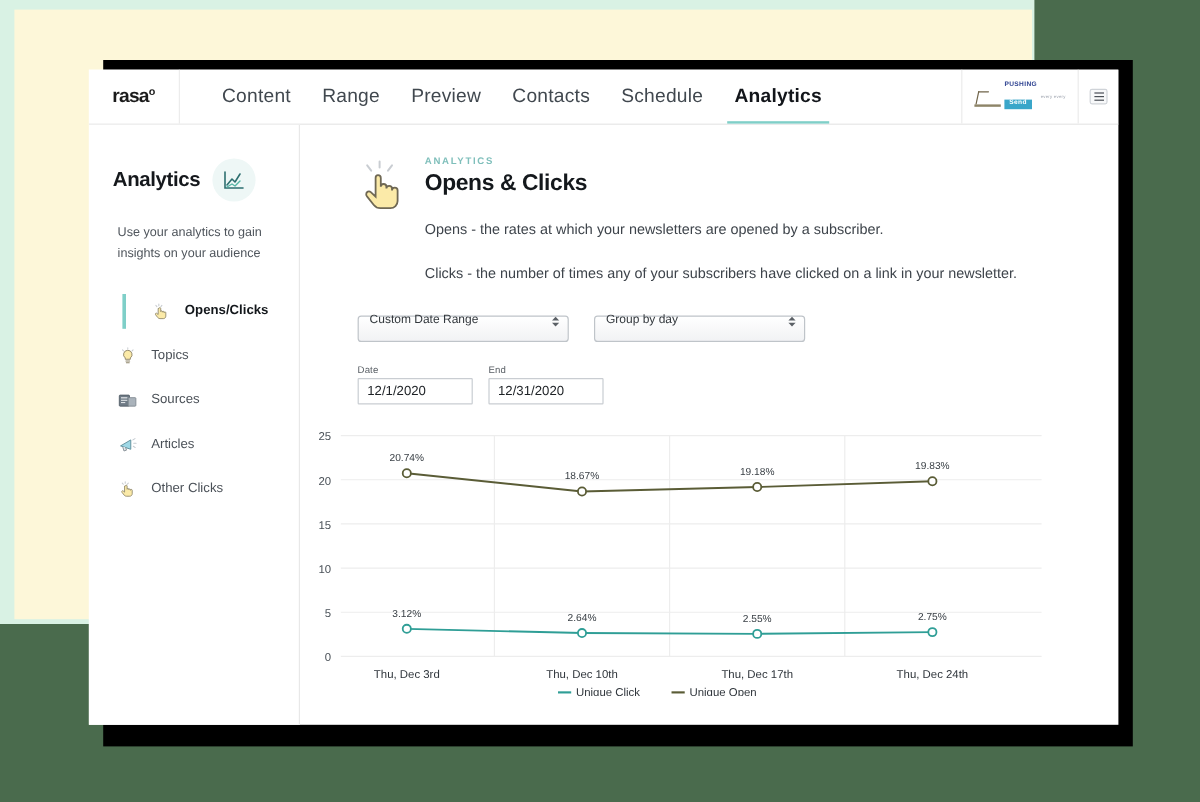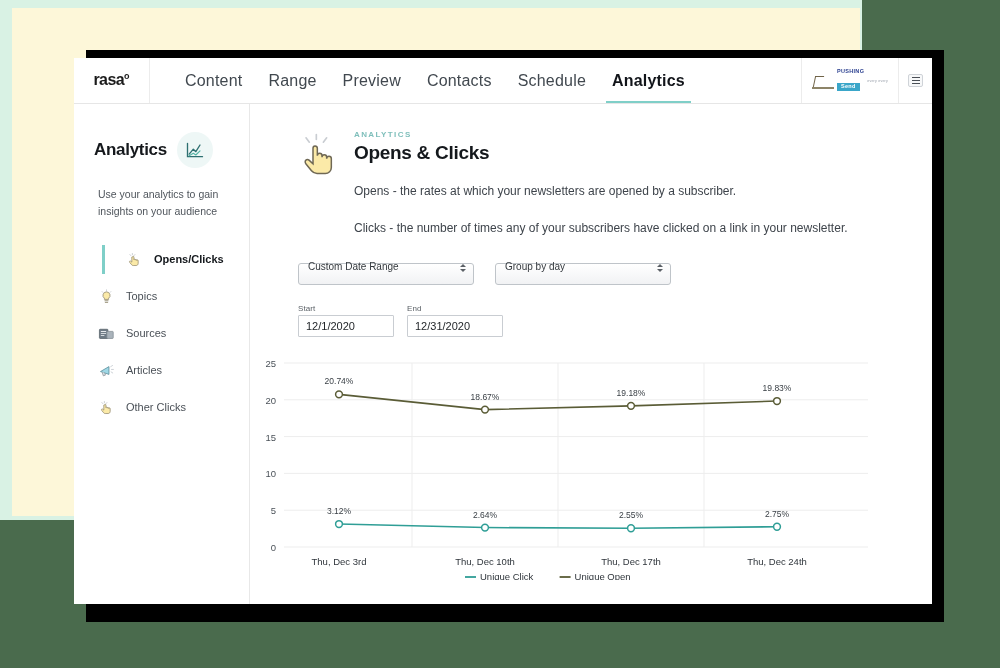--- a/index.html
+++ b/index.html
@@ -332,21 +332,21 @@
           <span>Group by day</span>
           <span class="spinner">
               <i class="up"></i>
               <i class="dn"></i>
             </span>
         </div>
       </div>
 
       <div id="dates">
         <div class="date-field">
-          <span class="date-label">Start</span>
+          <span class="date-label">Date</span>
           <input class="date-input" value="12/1/2020" style="">
         </div>
         <div class="date-field">
           <span class="date-label">End</span>
           <input class="date-input" value="12/31/2020" style="">
         </div>
       </div>
 
       <div id="chart-wrap">
         <svg id="chart-svg" width="630" height="225" viewBox="0 0 630 225">

